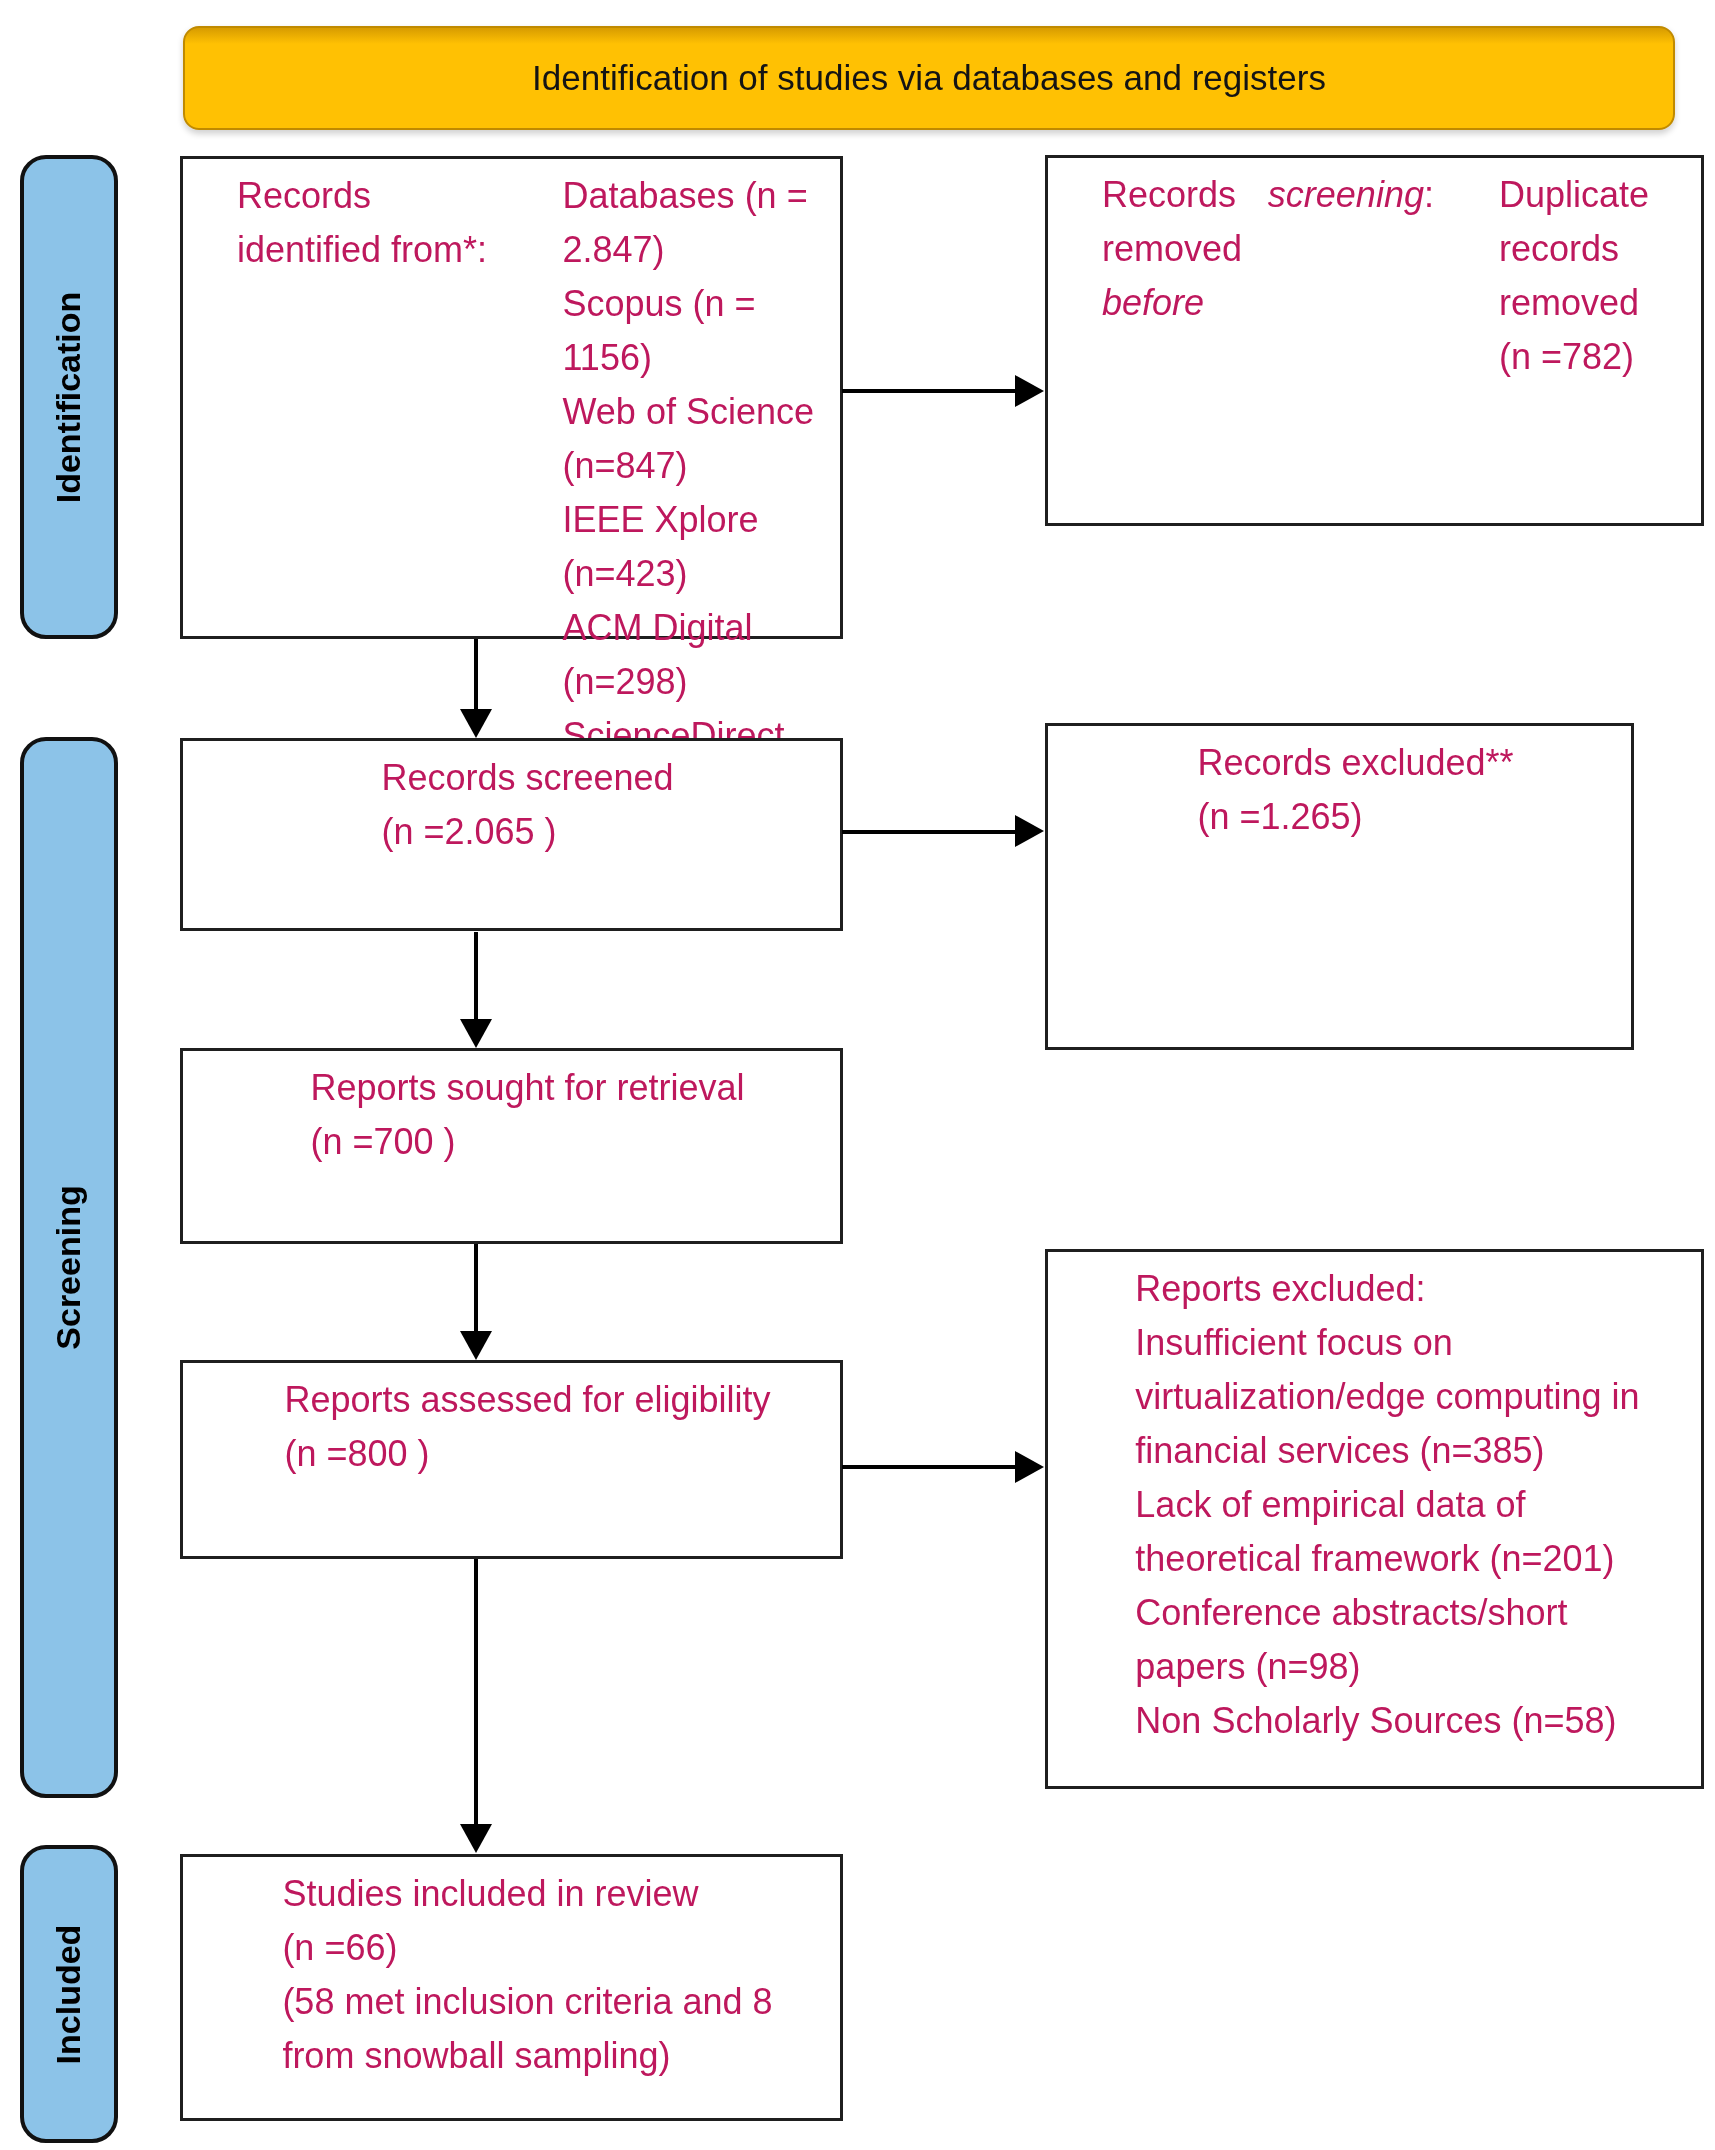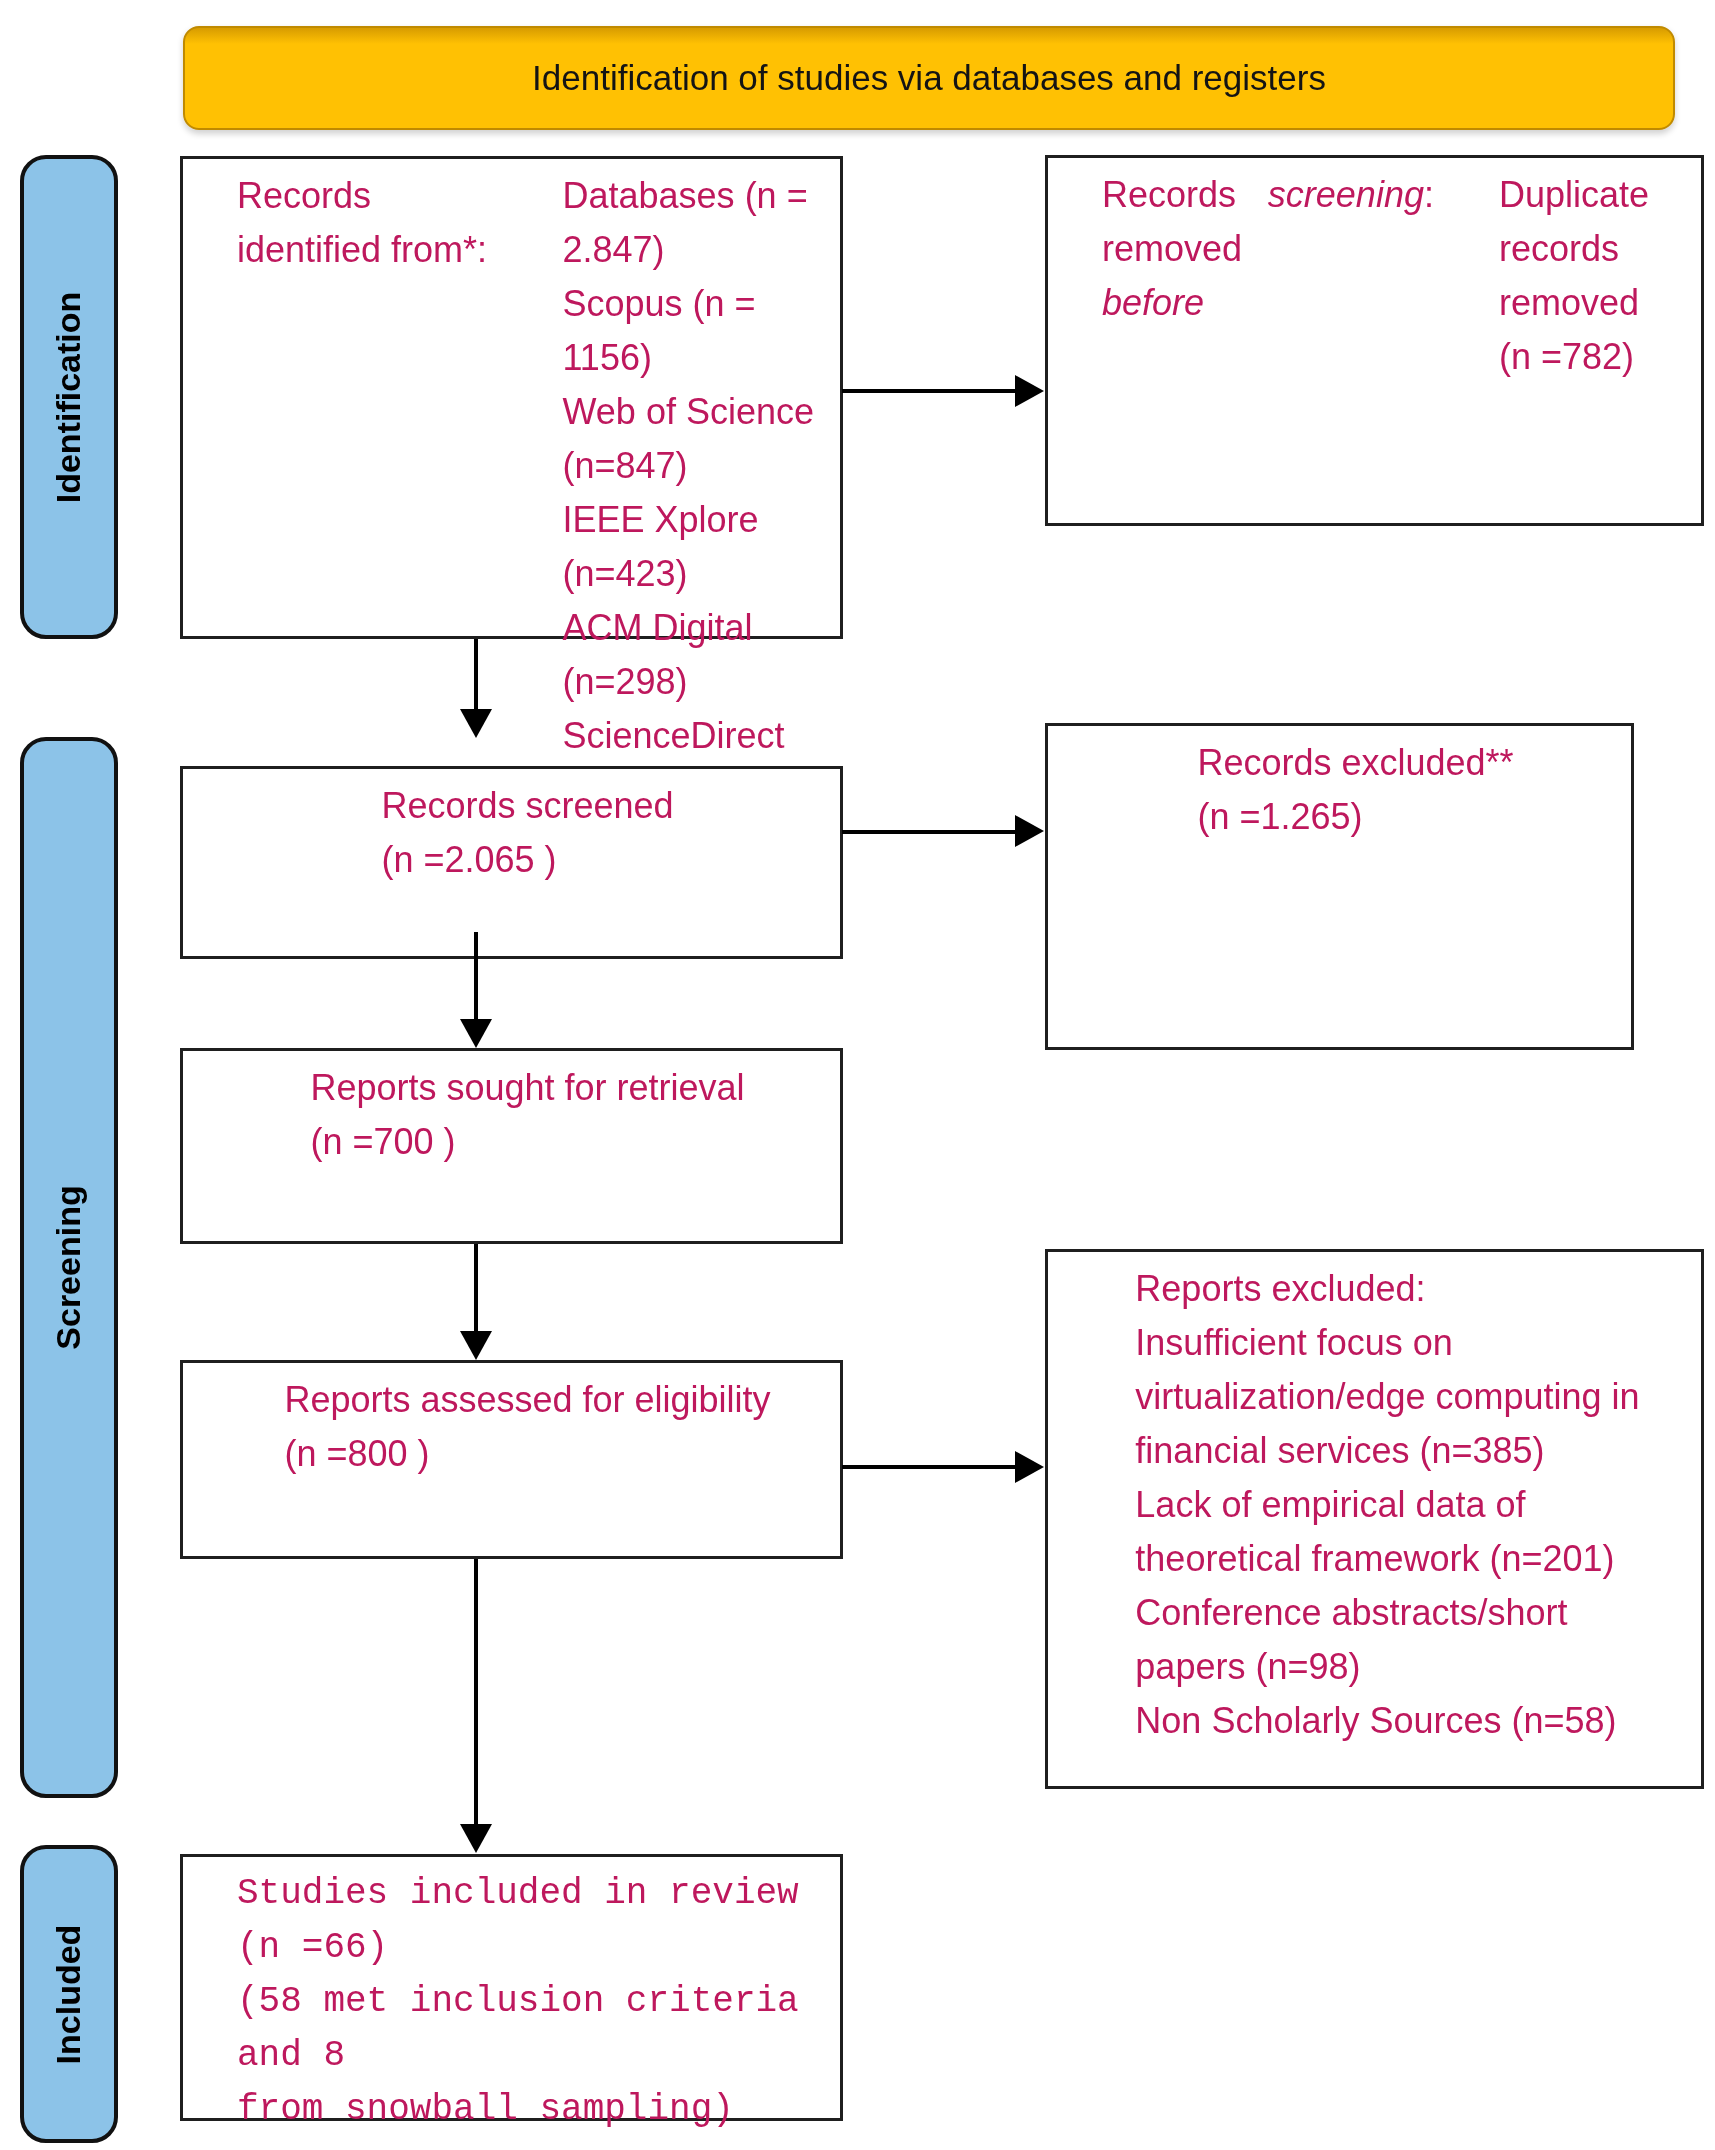--- a/index.html
+++ b/index.html
@@ -127,36 +127,36 @@
   <div class="box" style="left:180px; top:156px; width:663px; height:483px;">
     <div>Records identified from*:</div>
     <div class="pre indent">Databases (n = 2.847)
 Scopus (n = 1156)
 Web of Science (n=847)
 IEEE Xplore (n=423)
 ACM Digital (n=298)
 ScienceDirect (n=123)</div>
   </div>
 
-  <div class="box" style="left:180px; top:738px; width:663px; height:193px;margin-top:28px;">
+  <div class="box" style="left:180px; top:738px; width:663px; height:193px;">
     <div class="pre">Records screened
 (n =2.065 )</div>
   </div>
 
   <div class="box" style="left:180px; top:1048px; width:663px; height:196px;">
     <div class="pre">Reports sought for retrieval
 (n =700 )</div>
   </div>
 
   <div class="box" style="left:180px; top:1360px; width:663px; height:199px;">
     <div class="pre">Reports assessed for eligibility
 (n =800 )</div>
   </div>
 
-  <div class="box" style="left:180px; top:1854px; width:663px; height:267px;font-family:Liberation Mono, monospace;">
+  <div class="box" style="left:180px; top:1854px; width:663px; height:267px;">
     <div class="pre">Studies included in review
 (n =66)
 (58 met inclusion criteria and 8
 from snowball sampling)</div>
   </div>
 
   <div class="box" style="left:1045px; top:155px; width:659px; height:371px;">
     <div>
       <span>Records removed </span><i>before</i>
     </div>

